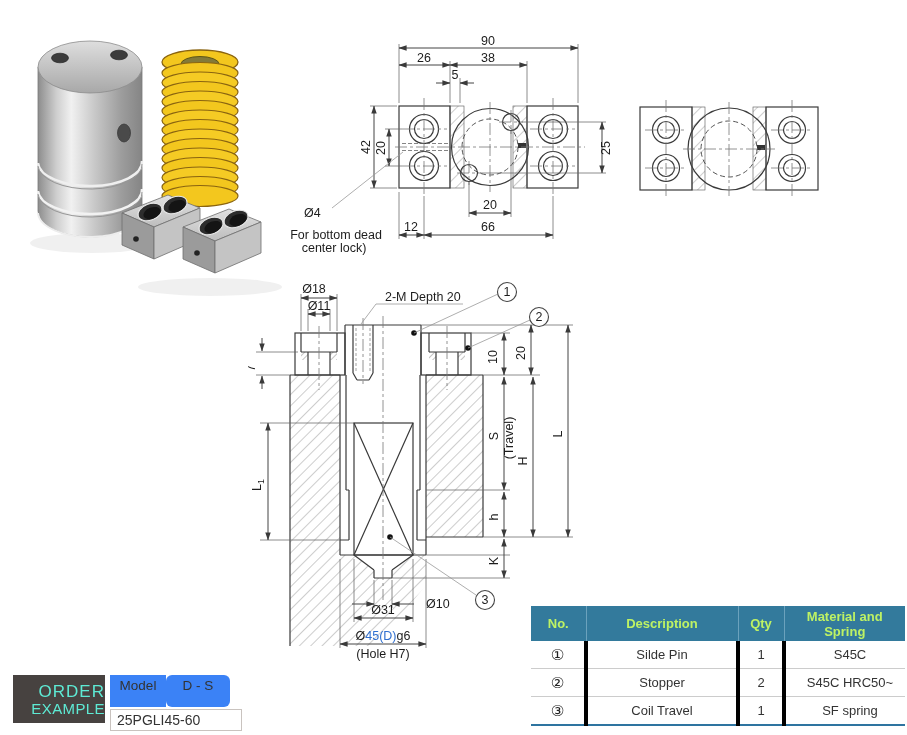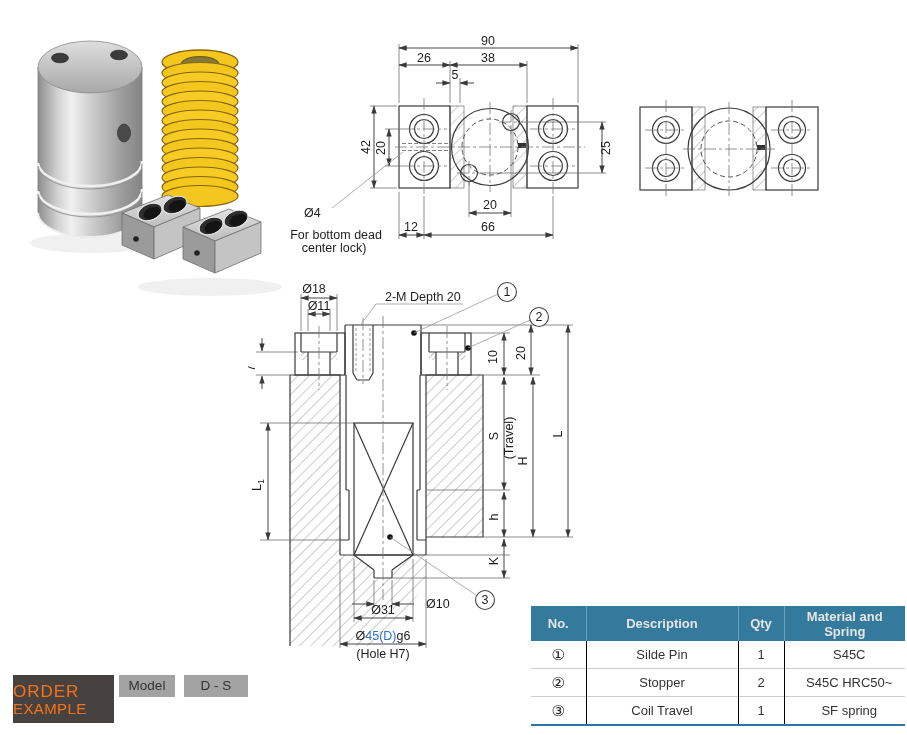--- a/index.html
+++ b/index.html
@@ -12,39 +12,39 @@
   svg text{font-family:"Liberation Sans",sans-serif;font-size:12.5px;fill:#1d1d1d;}
   .objl{stroke:#3a3a3a;stroke-width:1.2;fill:none;}
   .thin{stroke:#666;stroke-width:.75;fill:none;}
   .dim{stroke:#444;stroke-width:1;fill:none;}
   .cl{stroke:#777;stroke-width:.8;fill:none;stroke-dasharray:12 3 3 3;}
   .dsh{stroke:#555;stroke-width:1;fill:none;stroke-dasharray:5 3;}
   .ldr{stroke:#999;stroke-width:.8;fill:none;}
   
   table.parts{position:absolute;left:531px;top:606px;width:374px;border-collapse:collapse;
               font-size:13px;color:#333;border-bottom:2px solid #2e74a0;table-layout:fixed;}
-  table.parts th{background:#337a9c;color:#e5e5e5;font-weight:bold;height:33px;font-size:13px;
+  table.parts th{background:#337a9c;color:#bef264;font-weight:bold;height:33px;font-size:13px;
                  border-left:1px solid #6ba2bd;}
   table.parts th:first-child{border-left:none;}
-  table.parts td{height:25px;text-align:center;border-top:1px solid #ccc;border-left:1px solid #000000;background:#fff;}
+  table.parts td{height:25px;text-align:center;border-top:1px solid #ccc;border-left:4px solid #000000;background:#fff;}
   table.parts td:first-child{border-left:none;}
   table.parts tbody tr:first-child td{border-top:none;}
   td.no{font-family:"DejaVu Sans",sans-serif;font-size:15px;color:#222;}
   td.mat{text-align:left;padding-left:10px;margin-top:8px;}
   
   .order{position:absolute;left:13px;top:675px;display:flex;}
-  .order-badge{width:101px;height:48px;background:#474240;color:#f97316;text-align:left;
+  .order-badge{width:92px;height:48px;background:#474240;color:#5eead4;text-align:right;
                display:flex;flex-direction:column;justify-content:center;}
   .ob1{font-size:17px;letter-spacing:1px;line-height:19px;}
   .ob2{font-size:15px;letter-spacing:.4px;line-height:15px;}
   .order-right{margin-left:5px;display:flex;flex-direction:column;}
   .order-row1{display:flex;margin-bottom:2px;}
-  .chip{display:inline-block;width:56px;height:22px;line-height:22px;background:#a3a3a3;
+  .chip{display:inline-block;width:56px;height:32px;line-height:22px;background:#3b82f6;
         text-align:center;font-size:13.5px;color:#333;}
-  .chip2{margin-left:9px;width:64px;}
+  .chip2{margin-left:0;width:64px;border-radius:6px;}
   .order-value{width:124px;height:20px;line-height:20px;background:#fff;border:1px solid #c9c3bf;
                font-size:14px;color:#333;padding-left:6px;}
 </style>
 </head>
 <body>
 
 <div class="canvas">
 
   <svg width="0" height="0" style="position:absolute" aria-hidden="true">
     <defs>
@@ -405,16 +405,17 @@
   <div class="order">
     <div class="order-badge">
       <div class="ob1">ORDER</div>
       <div class="ob2">EXAMPLE</div>
     </div>
     <div class="order-right">
       <div class="order-row1">
         <span class="chip">Model</span>
         <span class="chip chip2">D - S</span>
       </div>
+      <div class="order-value">25PGLI45-60</div>
     </div>
   </div>
 
 </div>
 
 </body></html>

